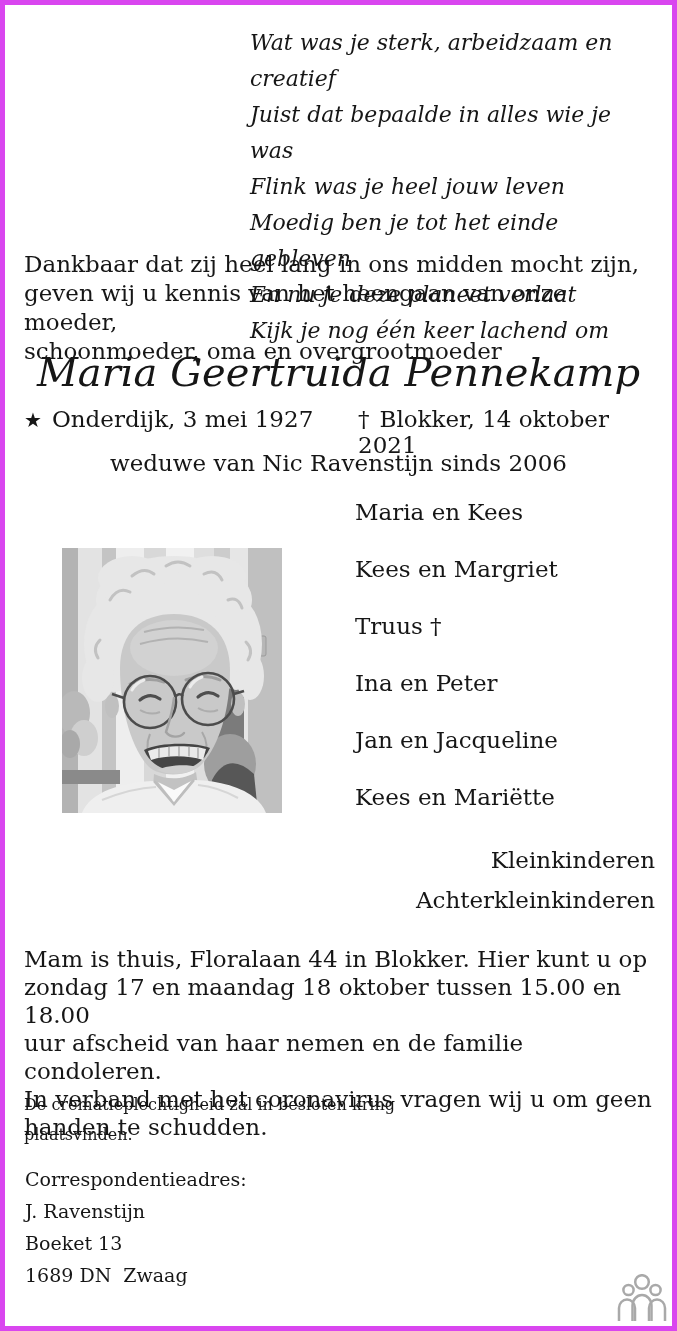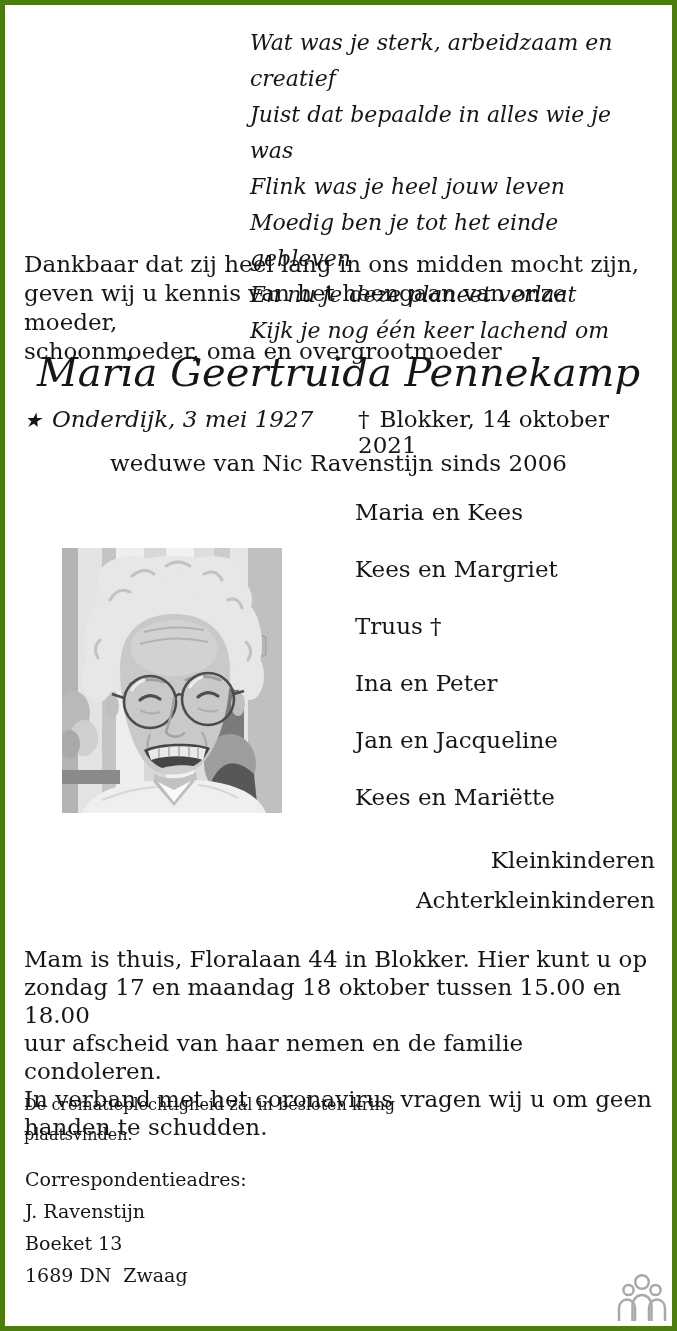--- a/index.html
+++ b/index.html
@@ -1,29 +1,29 @@
 <!DOCTYPE html>
 <html><head>
 <meta charset="utf-8">
 <style>
   html,body{margin:0;padding:0;background:#fff;}
   body{width:677px;height:1331px;position:relative;overflow:hidden;
        font-family:"DejaVu Serif","Liberation Serif",serif;color:#161616;}
-  .ad{position:absolute;inset:0;background:#ffffff;border:5px solid #4d7c0f;box-sizing:border-box;}
+  .ad{position:absolute;inset:0;background:#ffffff;border:5px solid #d946ef;box-sizing:border-box;}
   .abs{position:absolute;}
   .multiline{white-space:pre-wrap;}
   
   .poem{left:245px;top:20px;width:410px;font-style:italic;font-size:22px;line-height:36px;}
   
   .announce{left:19px;top:245px;width:630px;font-size:23px;line-height:29px;}
   
   .name{left:0;top:344px;width:667px;text-align:center;font-style:italic;font-size:40px;line-height:46px;}
   
   .dates{left:0;top:401px;width:667px;height:30px;font-size:23px;}
-  .birth{position:absolute;left:19px;top:0;font-style:italic;}
+  .birth{position:absolute;left:19px;top:0;}
   .death{position:absolute;left:353px;top:0;}
   .sym{display:inline-block;margin-right:10px;}
   .star{font-size:20px;}
   
   .widow{left:0;top:445px;width:667px;text-align:center;font-size:23px;}
   
   .photo{left:57px;top:543px;width:220px;height:265px;}
   .photo svg{display:block;width:100%;height:100%;}
   
   .family{left:350px;top:493px;width:300px;font-size:23px;}

